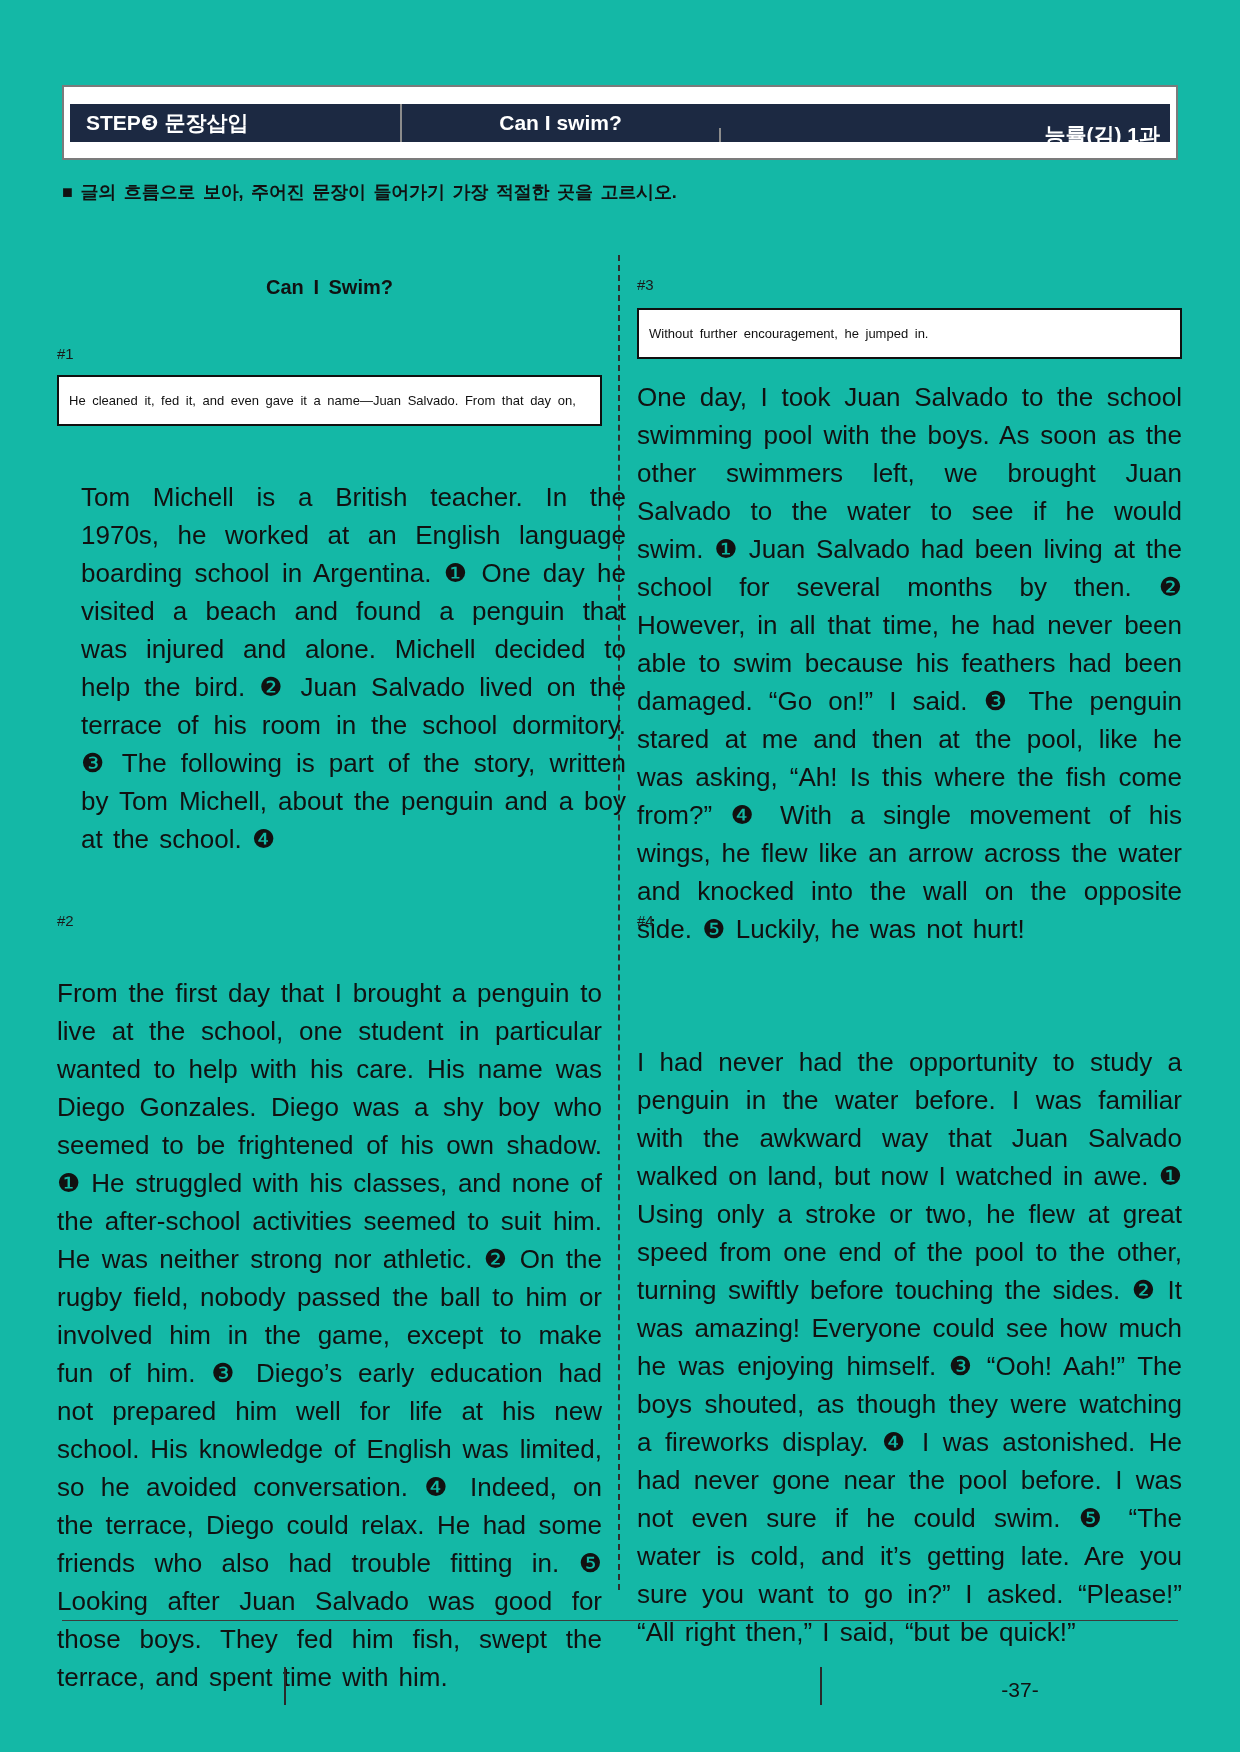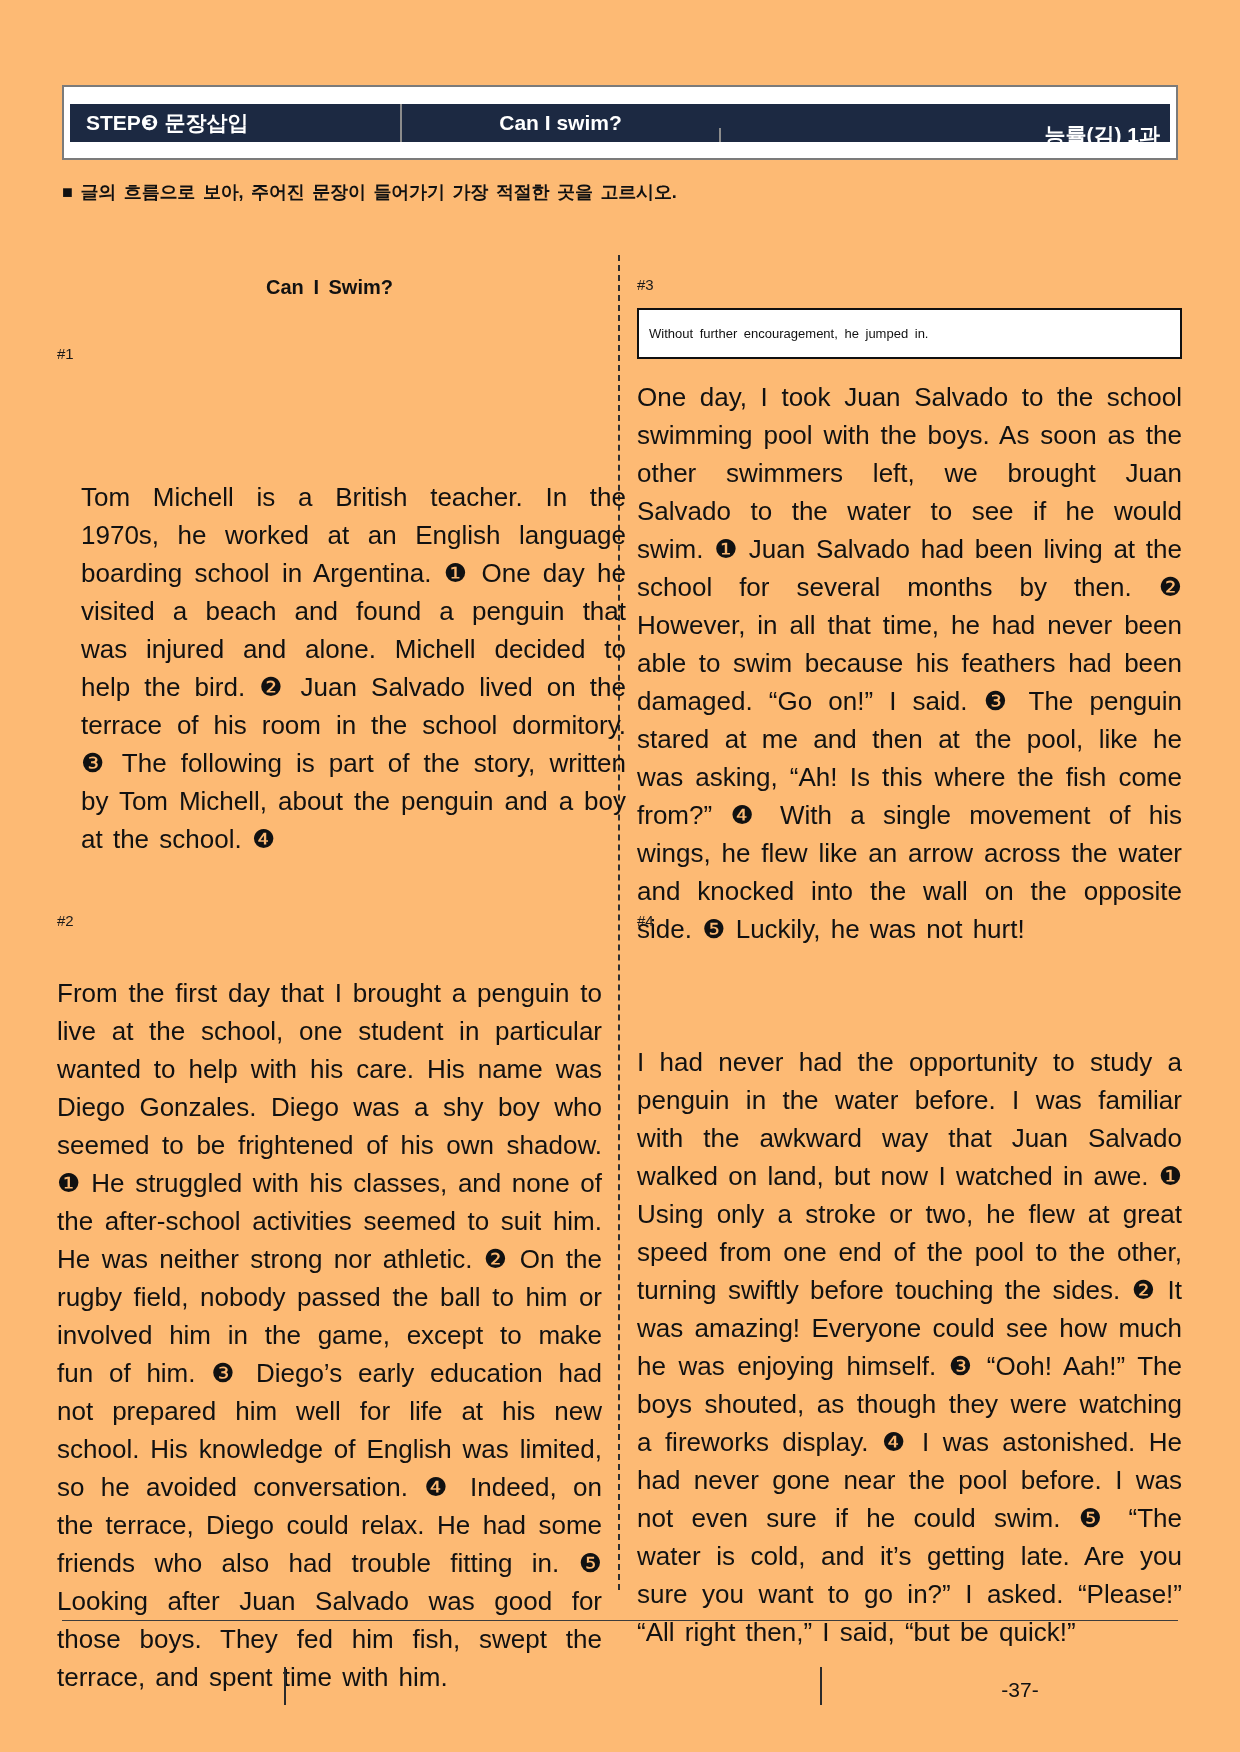--- a/index.html
+++ b/index.html
@@ -2,21 +2,21 @@
 <html><head>
 <meta charset="utf-8">
 <style>
   html, body { margin: 0; padding: 0; }
   body {
     width: 1240px; height: 1752px;
     background: #ffffff;
     font-family: "Liberation Sans", "DejaVu Sans", sans-serif;
     color: #111111;
   }
-  .page { position: relative; width: 1240px; height: 1752px; background: #fdba74; overflow: hidden; }
+  .page { position: relative; width: 1240px; height: 1752px; background: #14b8a6; overflow: hidden; }
 
   
   .header-box {
     position: absolute; left: 62px; top: 85px; width: 1116px; height: 75px;
     border: 2px solid #7b7b7b; box-sizing: border-box; background: #fff;
   }
   .header-bar {
     position: absolute; left: 6px; right: 6px; top: 17px; bottom: 16px;
     background: #1c2942; display: flex; align-items: stretch;
     color: #ffffff; font-weight: bold; font-size: 21px;
@@ -88,20 +88,21 @@
   </div>
 
   <div class="instruction">■ 글의 흐름으로 보아, 주어진 문장이 들어가기 가장 적절한 곳을 고르시오.</div>
 
   <div class="divider"></div>
 
   <div class="col col-left">
     <div class="passage-title">Can I Swim?</div>
 
     <div class="sec-label t-label1">#1</div>
+    <div class="sentence-box t-box1">He cleaned it, fed it, and even gave it a name—Juan Salvado. From that day on,</div>
     <div class="para t-para1">Tom Michell is a British teacher. In the 1970s, he worked at an English language boarding school in Argentina. ❶ One day he visited a beach and found a penguin that was injured and alone. Michell decided to help the bird. ❷ Juan Salvado lived on the terrace of his room in the school dormitory. ❸ The following is part of the story, written by Tom Michell, about the penguin and a boy at the school. ❹</div>
 
     <div class="sec-label t-label2">#2</div>
     <div class="para t-para2">From the first day that I brought a penguin to live at the school, one student in particular wanted to help with his care. His name was Diego Gonzales. Diego was a shy boy who seemed to be frightened of his own shadow. ❶ He struggled with his classes, and none of the after-school activities seemed to suit him. He was neither strong nor athletic. ❷ On the rugby field, nobody passed the ball to him or involved him in the game, except to make fun of him. ❸ Diego’s early education had not prepared him well for life at his new school. His knowledge of English was limited, so he avoided conversation. ❹ Indeed, on the terrace, Diego could relax. He had some friends who also had trouble fitting in. ❺ Looking after Juan Salvado was good for those boys. They fed him fish, swept the terrace, and spent time with him.</div>
   </div>
 
   <div class="col col-right">
     <div class="sec-label t-label3">#3</div>
     <div class="sentence-box t-box3">Without further encouragement, he jumped in.</div>
     <div class="para t-para3">One day, I took Juan Salvado to the school swimming pool with the boys. As soon as the other swimmers left, we brought Juan Salvado to the water to see if he would swim. ❶ Juan Salvado had been living at the school for several months by then. ❷ However, in all that time, he had never been able to swim because his feathers had been damaged. “Go on!” I said. ❸ The penguin stared at me and then at the pool, like he was asking, “Ah! Is this where the fish come from?” ❹ With a single movement of his wings, he flew like an arrow across the water and knocked into the wall on the opposite side. ❺ Luckily, he was not hurt!</div>

